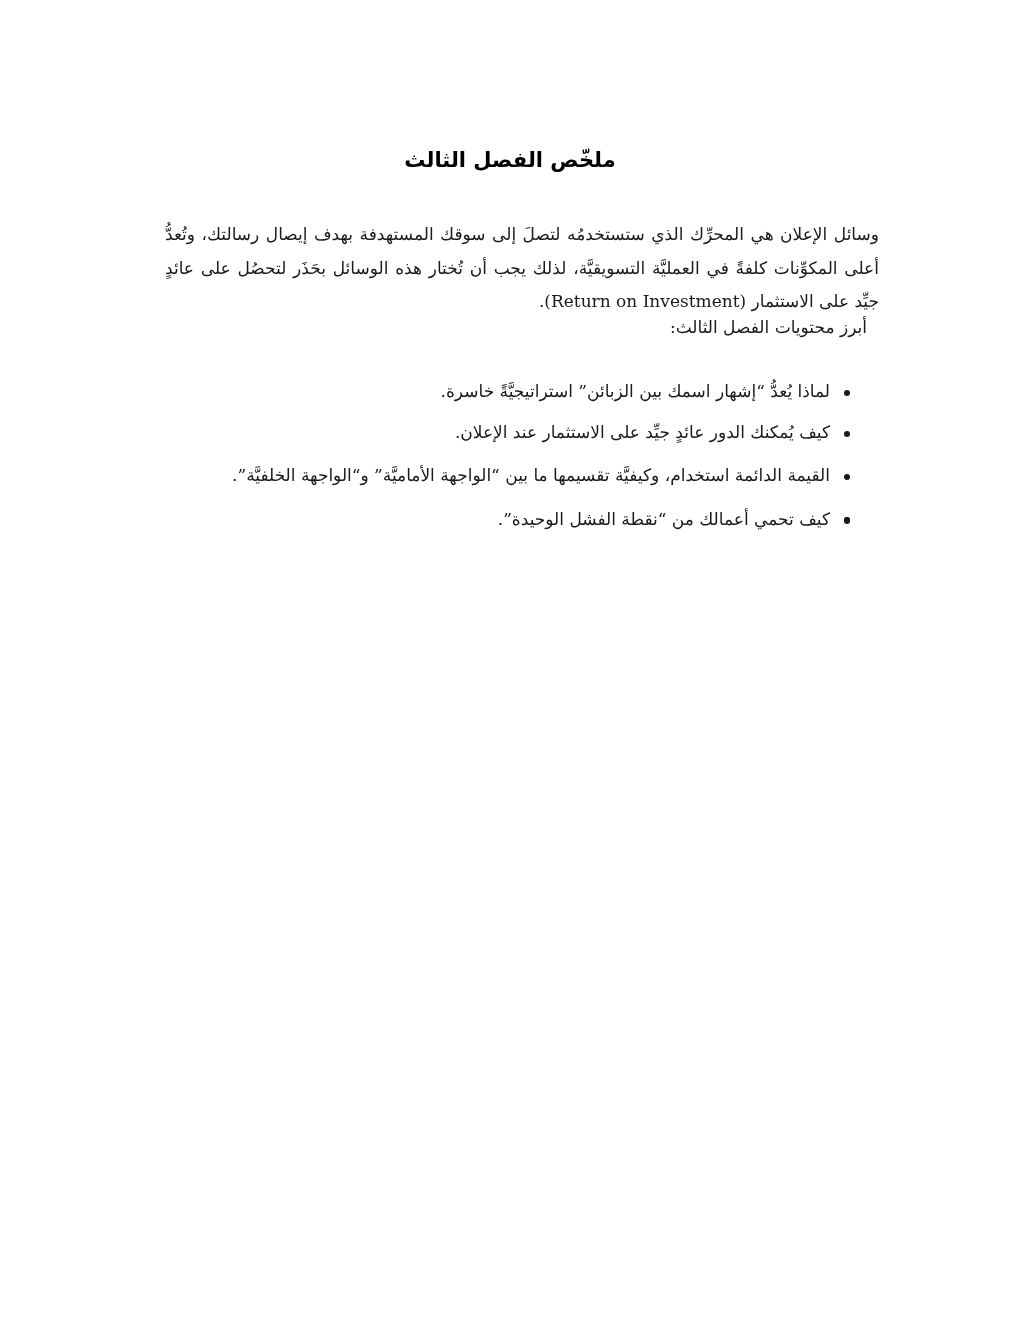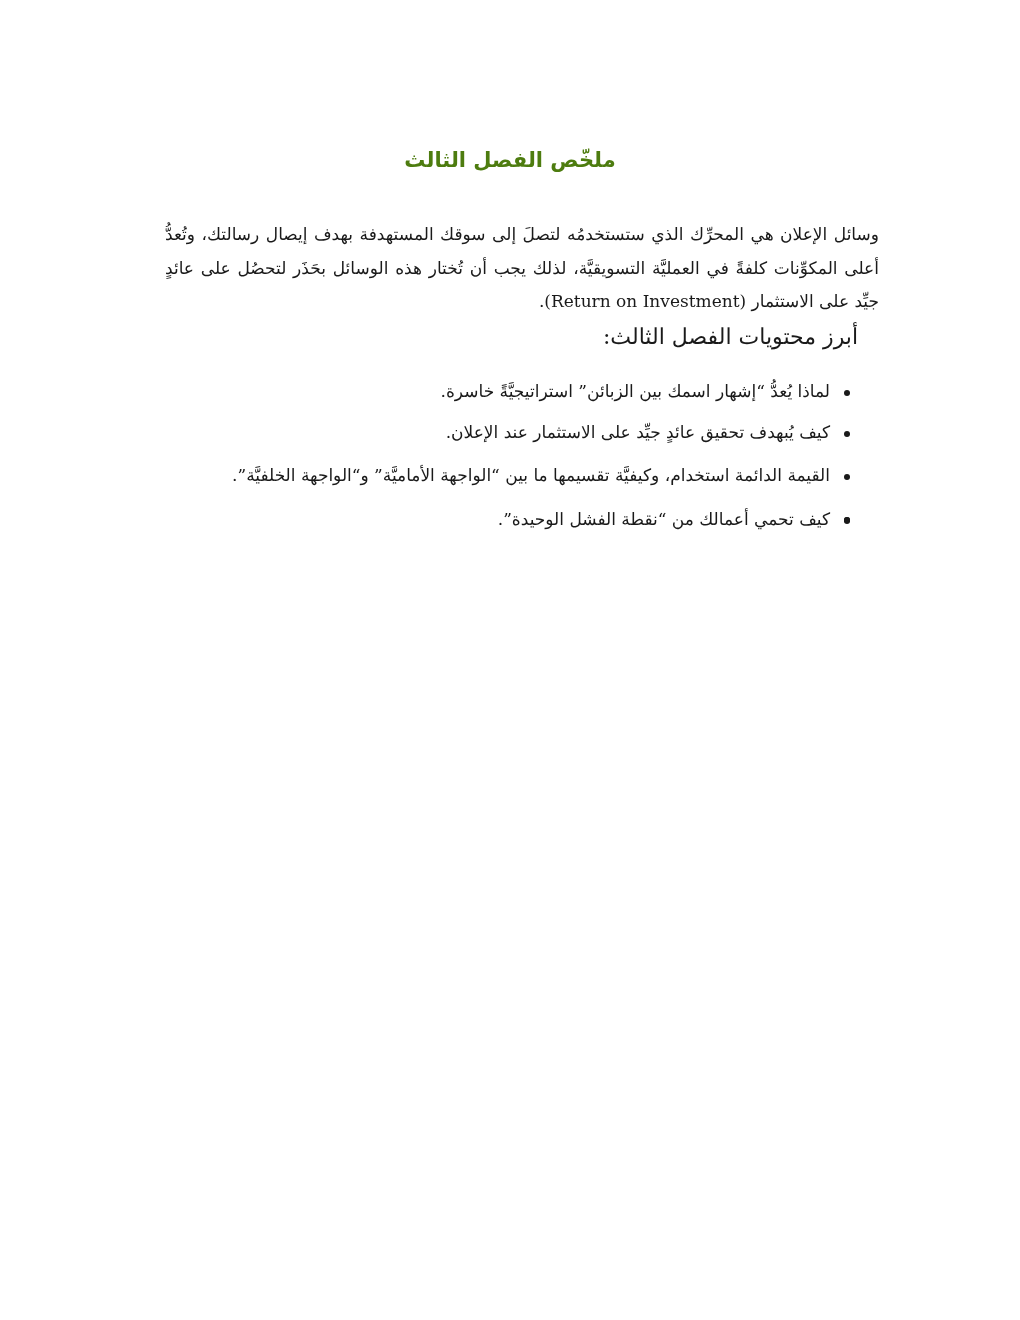--- a/index.html
+++ b/index.html
@@ -26,39 +26,39 @@
       position: absolute;
       top: 143px;
       left: 0;
       width: 714px;
       text-align: center;
       font-family: "DejaVu Sans", "Liberation Sans", sans-serif;
       font-weight: bold;
       font-size: 21px;
       line-height: 34px;
       margin: 0;
-      color: #4d7c0f;
+      color: #000000;
     }
     .intro {
       position: absolute;
       top: 206px;
       left: 0;
       width: 714px;
       margin: 12px;
       font-size: 17px;
       line-height: 33.5px;
       text-align: justify;
       text-align-last: right;
     }
     .highlights-label {
       position: absolute;
       top: 311px;
       right: 0;
-      margin: 9px;
-      font-size: 22px;
+      margin: 0;
+      font-size: 17px;
       line-height: 33px;
     }
     .bullets {
       position: absolute;
       top: 362px;
       right: 0;
       width: 714px;
       margin: 13px;
       padding: 0;
       list-style: none;
@@ -95,21 +95,21 @@
 
   <p class="highlights-label">أبرز محتويات الفصل الثالث:</p>
 
   <ul class="bullets">
     <li class="b0">
       <span class="dot"></span>
       <span>لماذا يُعدُّ “إشهار اسمك بين الزبائن” استراتيجيَّةً خاسرة.</span>
     </li>
     <li class="b1">
       <span class="dot"></span>
-      <span>كيف يُبهدف تحقيق عائدٍ جيِّد على الاستثمار عند الإعلان.</span>
+      <span>كيف يُمكنك الدور عائدٍ جيِّد على الاستثمار عند الإعلان.</span>
     </li>
     <li class="b2">
       <span class="dot"></span>
       <span>القيمة الدائمة استخدام، وكيفيَّة تقسيمها ما بين “الواجهة الأماميَّة” و“الواجهة الخلفيَّة”.</span>
     </li>
     <li class="b3">
       <span class="dot"></span>
     </li>
     <li class="b4">
       <span class="dot"></span>

